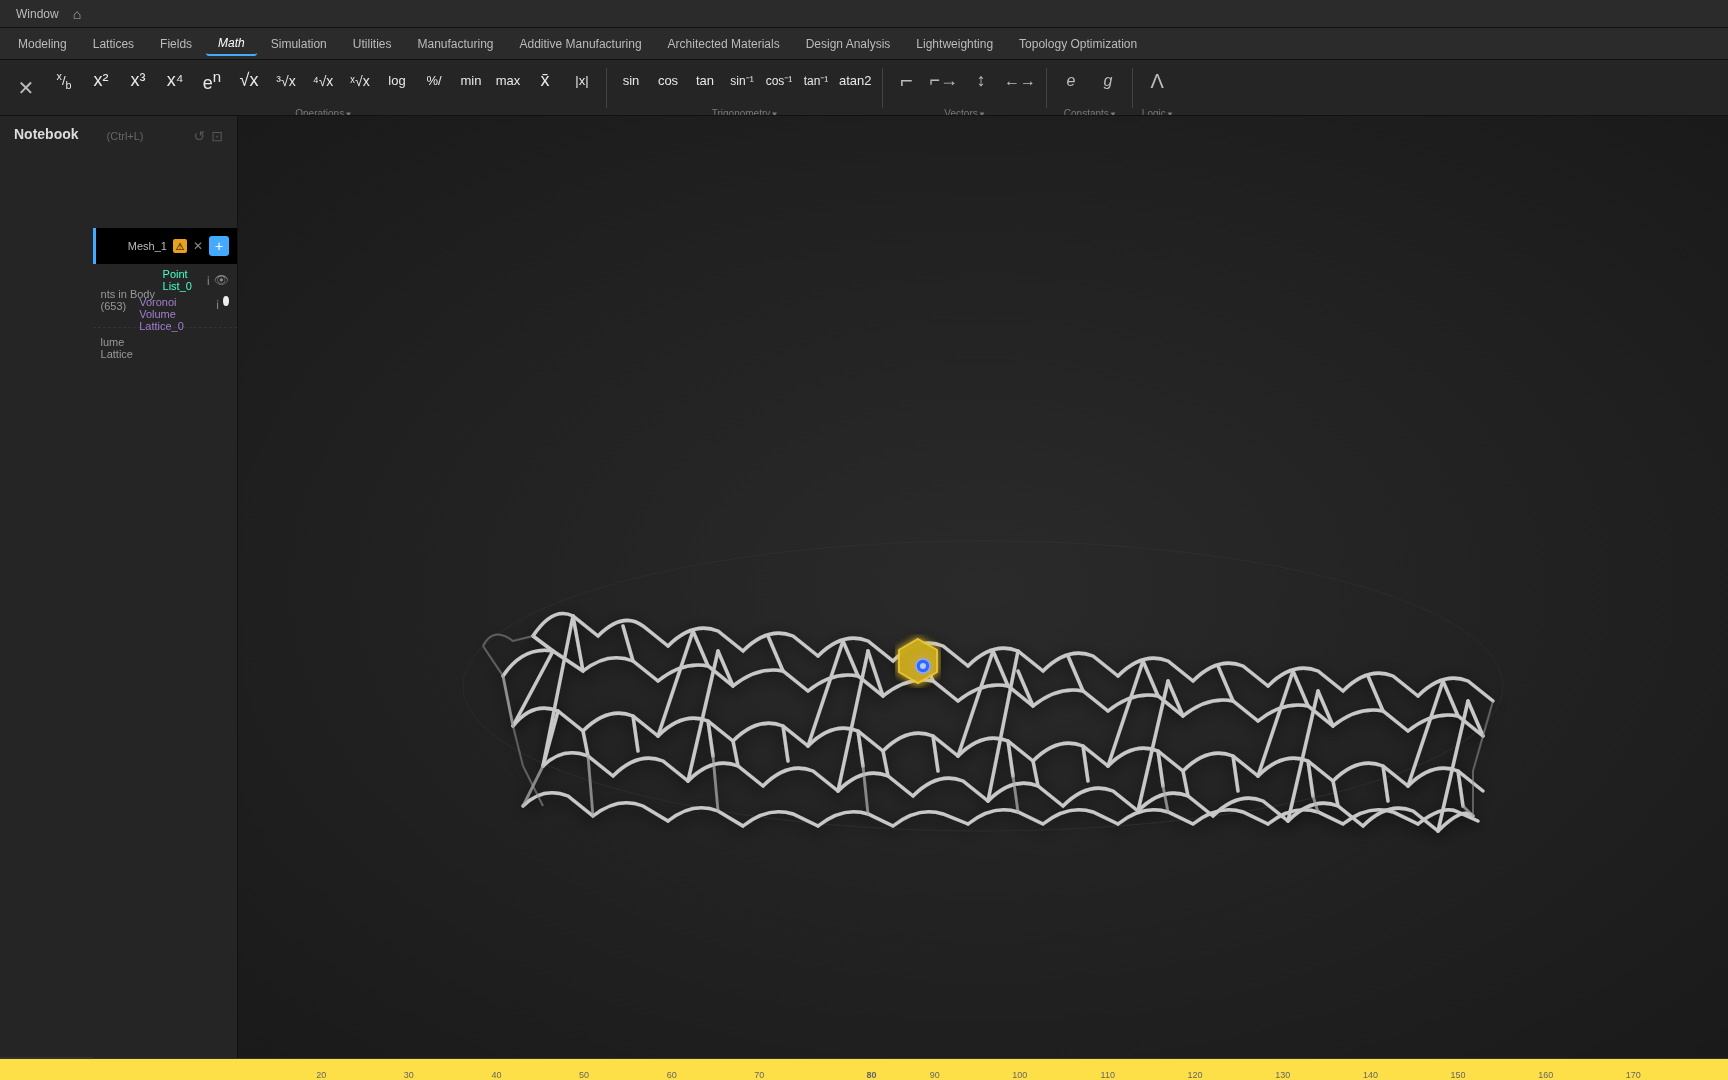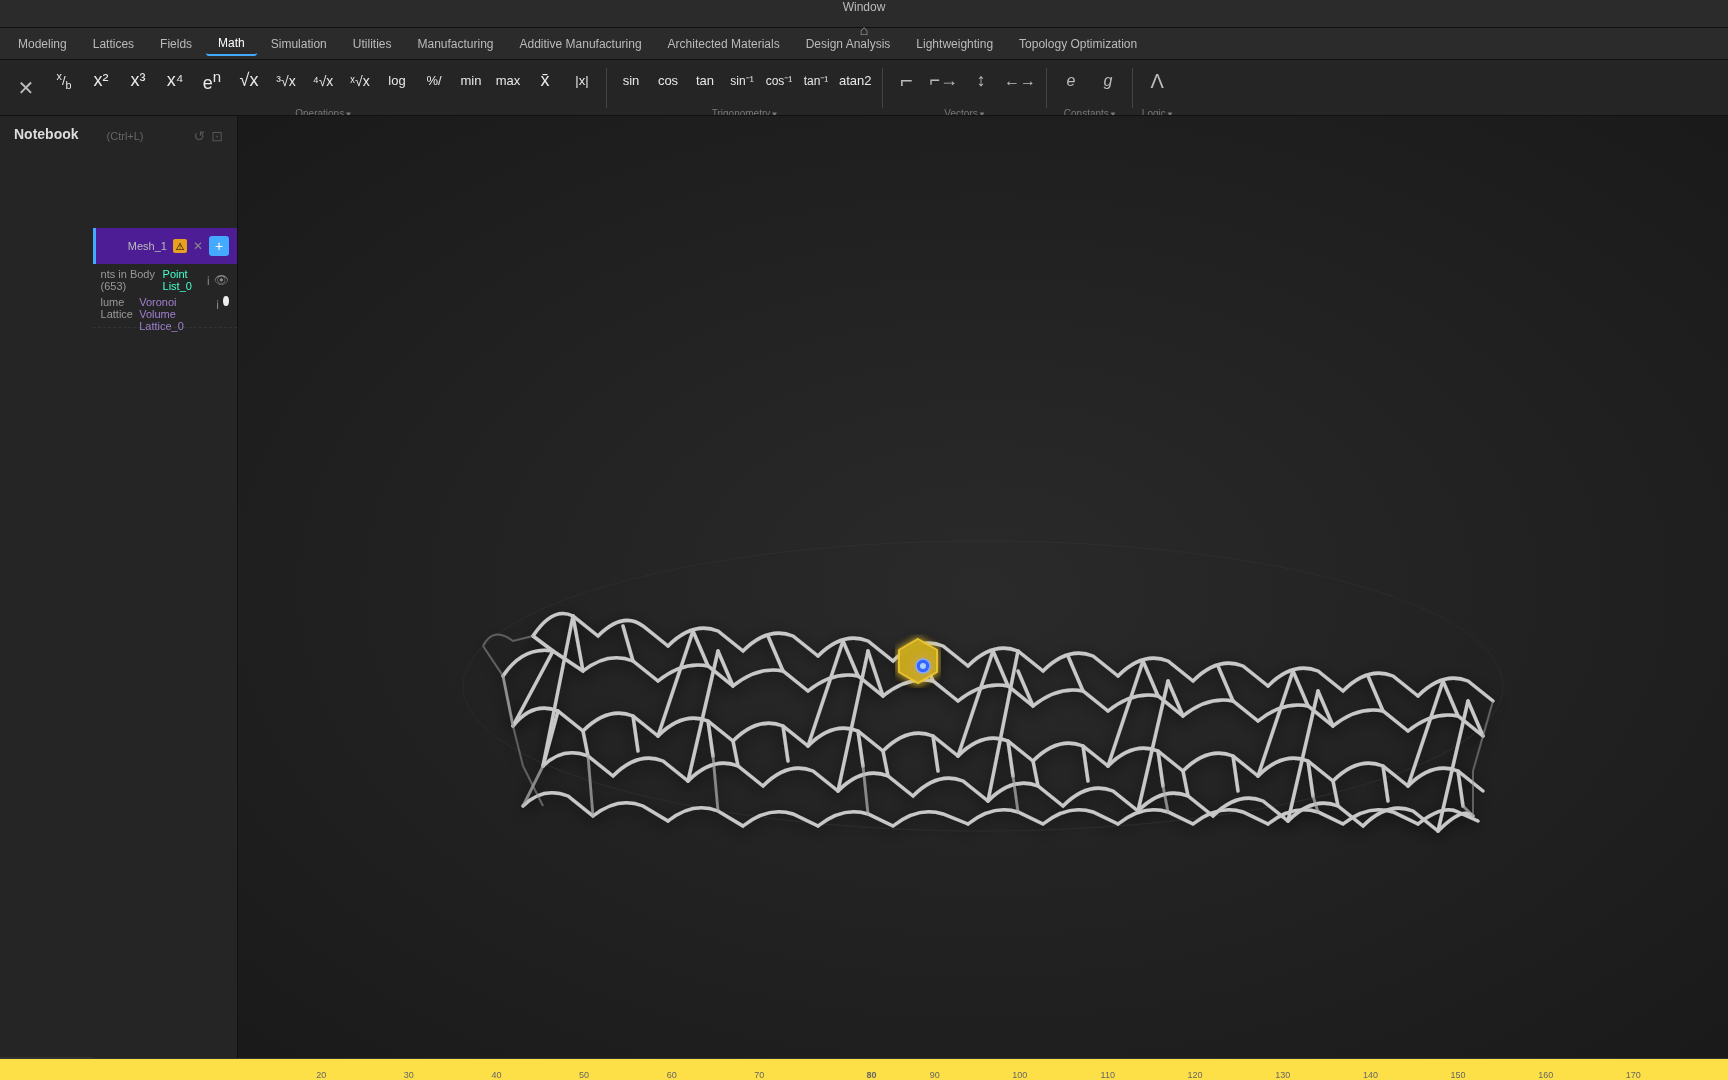--- a/index.html
+++ b/index.html
@@ -15,21 +15,20 @@
 
     
     #title-bar {
       height: 28px;
       background: #2b2b2b;
       display: flex;
       align-items: center;
       padding: 0 10px;
       gap: 8px;
       border-bottom: 1px solid #111;
-      flex-direction: column;
     }
     #home-icon {
       color: #aaa;
       font-size: 14px;
       cursor: pointer;
     }
 
     
     #menu-bar {
       height: 32px;
@@ -44,20 +43,21 @@
       padding: 4px 12px;
       font-size: 12px;
       color: #bbb;
       cursor: pointer;
       border-radius: 3px;
     }
     .menu-item.active {
       color: #fff;
       border-bottom: 2px solid #4af;
       background: transparent;
+      font-style: italic;
     }
 
     
     #toolbar {
       height: 56px;
       background: #252525;
       display: flex;
       align-items: center;
       padding: 0 8px;
       gap: 2px;
@@ -191,21 +191,21 @@
       background: #4af;
       border-radius: 3px;
       display: flex;
       align-items: center;
       justify-content: center;
       color: #fff;
       font-size: 14px;
       cursor: pointer;
     }
     .node-row-mesh {
-      background: #4c1d95;
+      background: #000000;
       border-left: 3px solid #4af;
     }
     .node-row-points {
       background: #252525;
       display: flex;
       align-items: center;
       padding: 0 8px;
       height: 32px;
       font-size: 11px;
       gap: 4px;
@@ -218,21 +218,21 @@
       height: 32px;
       font-size: 11px;
       gap: 4px;
       border-bottom: 1px dashed #333;
     }
     .dot-white { width: 10px; height: 10px; border-radius: 50%; background: #eee; }
     .icon-eye { color: #888; font-size: 12px; }
     .icon-info { color: #888; font-size: 12px; }
     .label-cyan { color: #4fc; font-size: 11px; }
     .label-purple { color: #a07fd0; font-size: 11px; }
-    .label-gray { color: #999; font-size: 11px; }
+    .label-gray { color: #999; font-size: 11px; margin-top: 40px; }
 
     
     #viewport {
       flex: 1;
       background: #1a1a1a;
       position: relative;
       overflow: hidden;
     }
 
     

